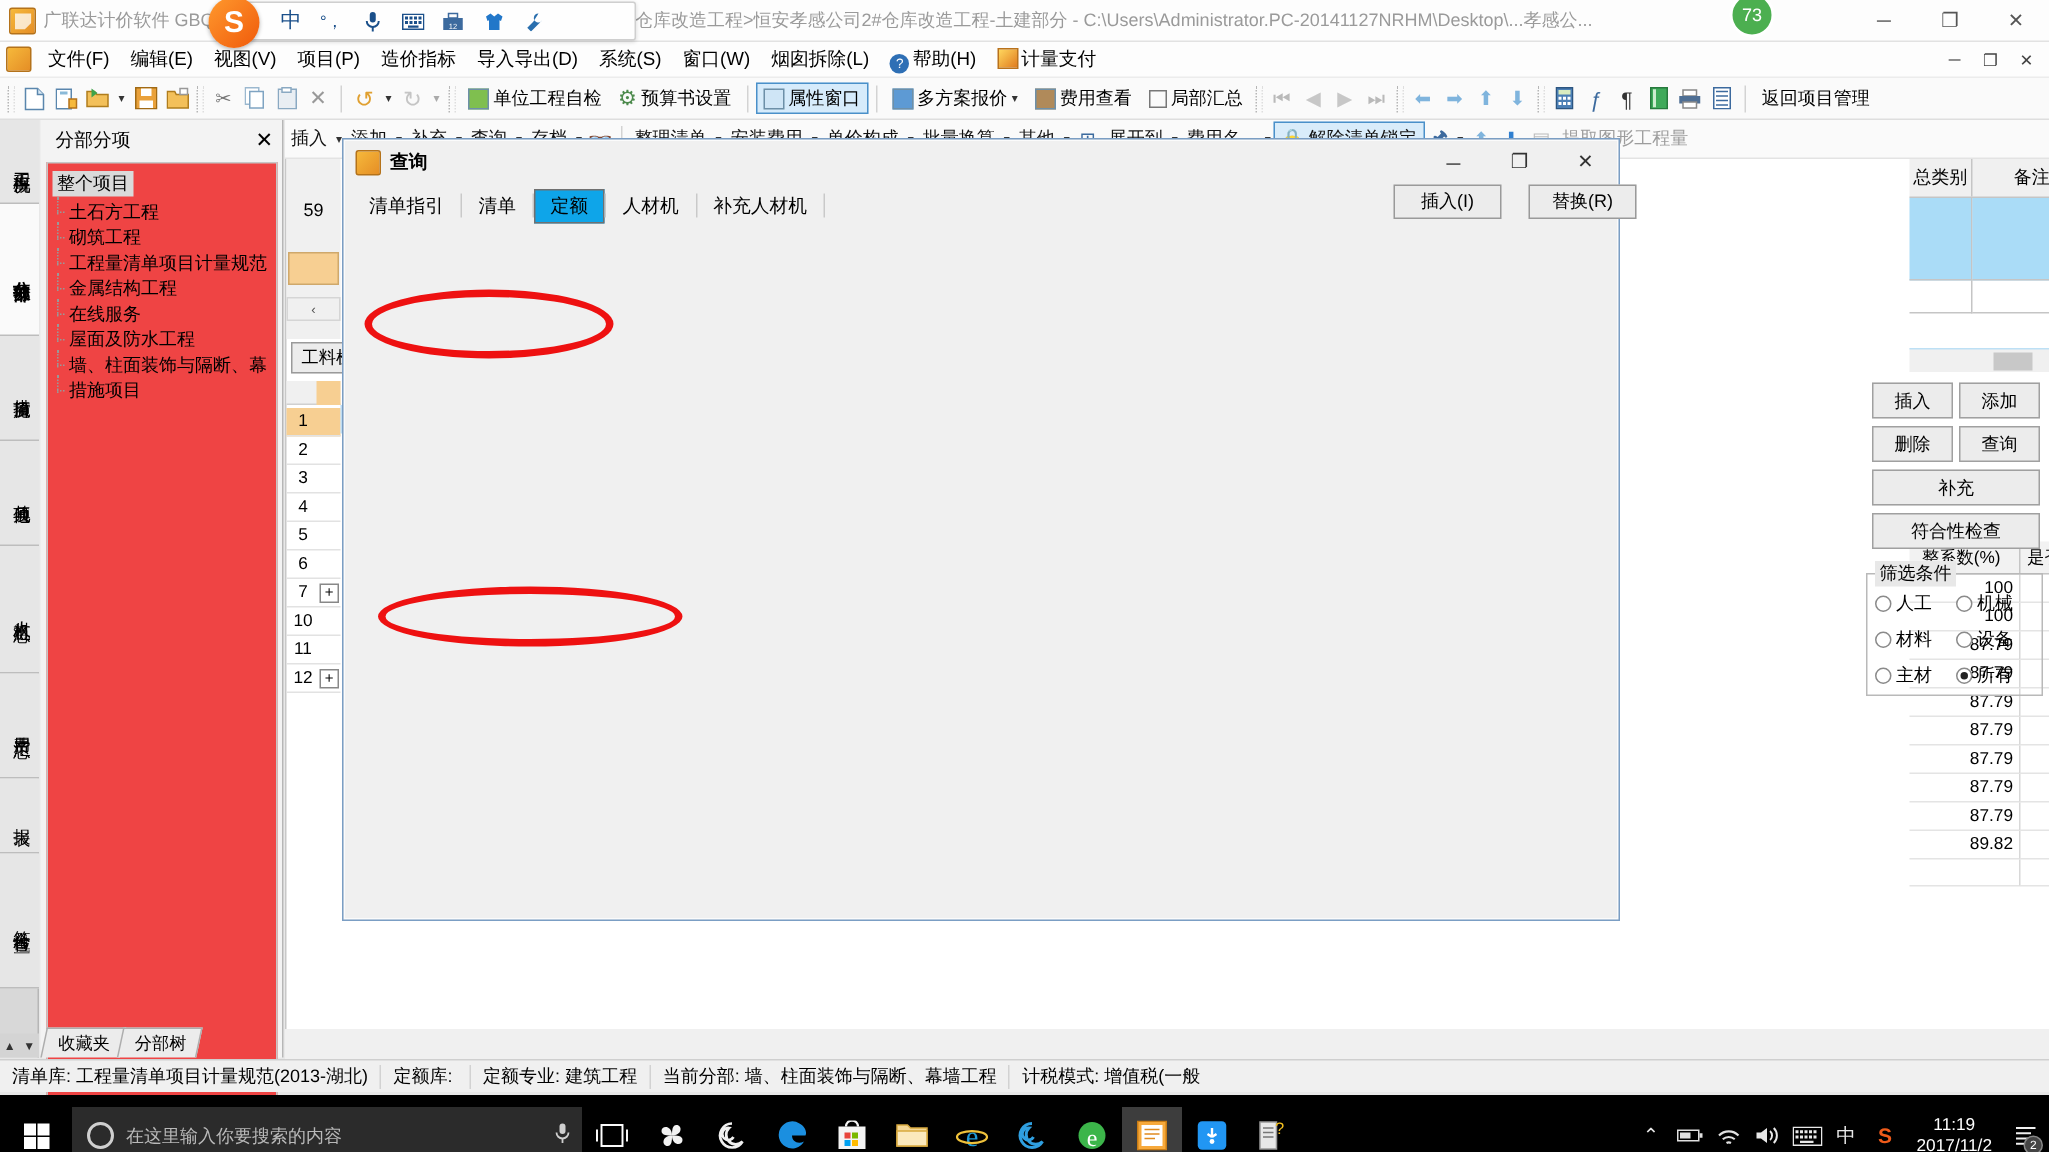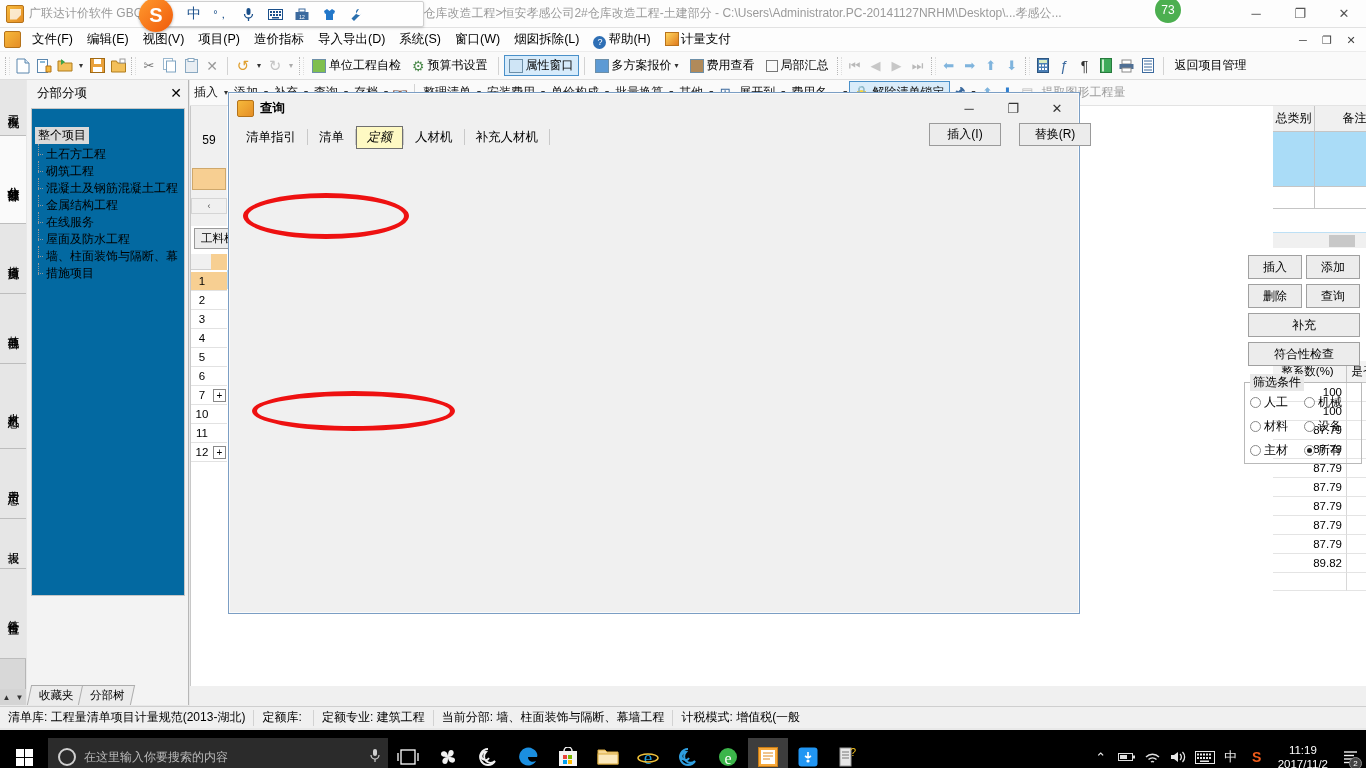--- a/index.html
+++ b/index.html
@@ -102,22 +102,22 @@
   .vtab.sel{background:#fafafa;font-weight:bold;}
   .vtabs-foot{position:absolute;left:0;bottom:0;width:26px;height:16px;background:#d4d4d4;
     display:flex;align-items:center;justify-content:space-around;font-size:8px;color:#333;}
 
   
   .treepanel{position:absolute;left:27px;top:80px;width:162px;height:625px;background:#f3f3f3;
     border-right:1px solid #b6b6b6;}
   .tp-head{height:26px;display:flex;align-items:center;justify-content:space-between;
     padding:0 6px 0 10px;font-size:12.5px;}
   .tp-x{font-weight:bold;font-size:14px;cursor:pointer;}
-  .tp-body{position:absolute;left:4px;top:28px;width:154px;height:488px;background:#0369a1;
-    border:1px solid #c6c6c6;overflow:hidden;font-size:12px;padding-top:17px;}
+  .tp-body{position:absolute;left:4px;top:28px;width:154px;height:661px;background:#ef4444;
+    border:1px solid #c6c6c6;overflow:hidden;font-size:12px;padding-top:4px;}
   .tnode{padding:1px 2px 1px 6px;white-space:nowrap;}
   .tnode.root{background:#dadada;display:inline-block;padding:0 3px;margin-left:3px;}
   .tleaf{padding:0 2px 0 14px;white-space:nowrap;position:relative;}
   .tleaf::before{content:"";position:absolute;left:6px;top:8px;width:5px;border-top:1px dotted #999;}
   .tleaf::after{content:"";position:absolute;left:6px;top:-2px;height:12px;border-left:1px dotted #999;}
   .tp-tabs{position:absolute;left:2px;bottom:0;height:18px;display:flex;align-items:flex-end;}
   .tp-tab{border:1px solid #adadad;border-bottom:none;background:#ececec;
     padding:2px 7px 2px 9px;font-size:11.5px;transform:skewX(-12deg);margin-right:-2px;}
   .tp-tab span{display:inline-block;transform:skewX(12deg);}
 
@@ -198,21 +198,21 @@
   .dlg-ico{width:17px;height:17px;margin:0 6px 0 8px;
     background:linear-gradient(135deg,#f6b93b,#e58e26);border:1px solid #b4721a;border-radius:2px;}
   .dlg-title{font-size:12.5px;font-weight:bold;}
   .dlg-ctl{margin-left:auto;display:flex;}
   .dlg-ctl span{width:44px;height:30px;display:flex;align-items:center;justify-content:center;
     font-size:13px;color:#333;}
 
   .dtabs{position:absolute;left:6px;top:32px;height:24px;display:flex;align-items:center;
     font-size:12.5px;}
   .dtab{padding:3px 11px;white-space:nowrap;}
-  .dtab.sel{border:1px solid #707070;background:#fef9c3;padding:2px 10px;font-style:italic;}
+  .dtab.sel{border:1px solid #707070;background:#0ea5e9;padding:2px 10px;}
   .dtabsep{width:1px;height:16px;background:#c9c9c9;}
 
   .dsel{position:absolute;left:234px;top:146px;width:212px;height:22px;background:#fff;
     border:1px solid #9c9c9c;display:flex;align-items:center;padding-left:3px;
     font-size:12px;overflow:hidden;white-space:nowrap;}
   .dsel .cv{margin-left:auto;font-size:9px;color:#333;padding-right:4px;}
   .dsubtabs{position:absolute;left:234px;top:170px;display:flex;align-items:flex-end;
     font-size:12px;}
   .dsubtab{border:1px solid #a8a8a8;background:#e6e6e6;padding:2px 6px;margin-right:-1px;}
   .dsubtab.sel{background:#f0f0f0;border-bottom-color:#f0f0f0;}
@@ -634,21 +634,21 @@
 
   <div class="treepanel">
     <div class="tp-head">
       <div>分部分项</div>
       <div class="tp-x">✕</div>
     </div>
     <div class="tp-body">
       <div style="padding:1px 0 2px 0"><span class="tnode root">整个项目</span></div>
       <div class="tleaf">土石方工程</div>
       <div class="tleaf">砌筑工程</div>
-      <div class="tleaf">混凝土及钢筋混凝土工程</div>
+      <div class="tleaf">工程量清单项目计量规范</div>
       <div class="tleaf">金属结构工程</div>
       <div class="tleaf">在线服务</div>
       <div class="tleaf">屋面及防水工程</div>
       <div class="tleaf">墙、柱面装饰与隔断、幕</div>
       <div class="tleaf">措施项目</div>
     </div>
     <div class="tp-tabs">
       <div class="tp-tab"><span>收藏夹</span></div>
       <div class="tp-tab"><span>分部树</span></div>
     </div>

